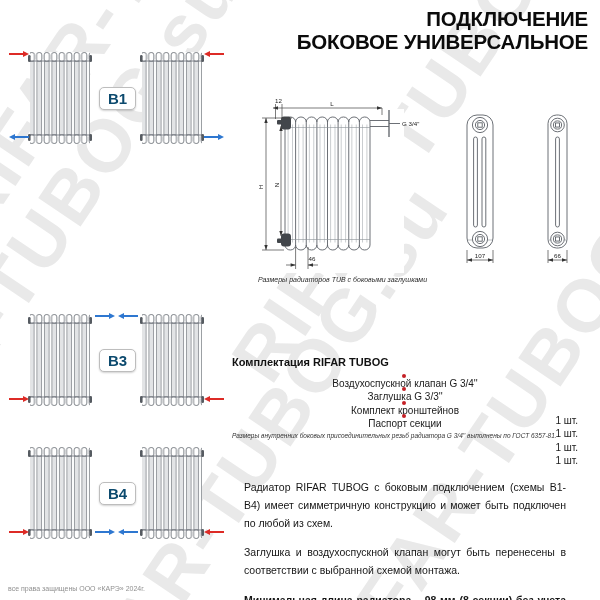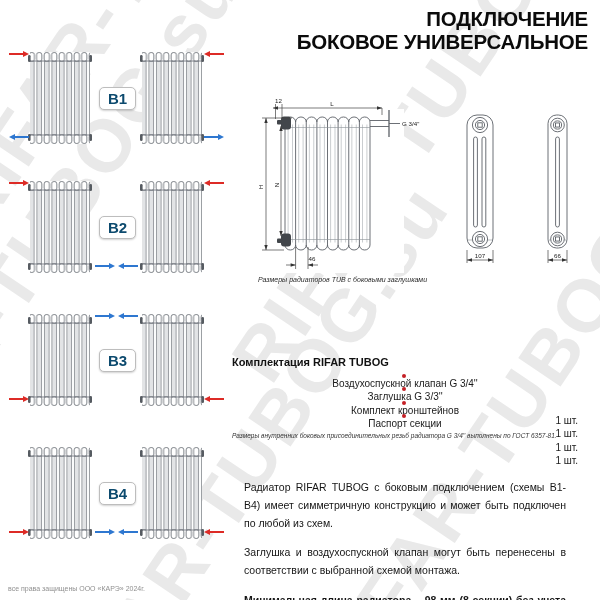--- a/index.html
+++ b/index.html
@@ -122,35 +122,20 @@
       </svg>
     <div class="scheme-label">
         <span>B1</span>
       </div>
     <div class="arrow arrow-red arrow-right" style="left:9px;top:4px"></div>
     <div class="arrow arrow-blue arrow-left" style="left:15px;top:87px"></div>
     <div class="arrow arrow-red arrow-left" style="left:210px;top:4px"></div>
     <div class="arrow arrow-blue arrow-right" style="left:204px;top:87px"></div>
   </div>
 
-  <div class="scheme-row row-b2">
-    <svg class="rad rad-left" viewBox="0 0 64 98">
-        <use href="#radsym"></use>
-      </svg>
-    <svg class="rad rad-right" viewBox="0 0 64 98">
-        <use href="#radsym"></use>
-      </svg>
-    <div class="scheme-label">
-        <span>B2</span>
-      </div>
-    <div class="arrow arrow-red arrow-right" style="left:9px;top:4px"></div>
-    <div class="arrow arrow-red arrow-left" style="left:210px;top:4px"></div>
-    <div class="arrow arrow-blue arrow-right" style="left:95px;top:87px"></div>
-    <div class="arrow arrow-blue arrow-left" style="left:124px;top:87px"></div>
-  </div>
 
   <div class="scheme-row row-b3">
     <svg class="rad rad-left" viewBox="0 0 64 98">
         <use href="#radsym"></use>
       </svg>
     <svg class="rad rad-right" viewBox="0 0 64 98">
         <use href="#radsym"></use>
       </svg>
     <div class="scheme-label">
         <span>B3</span>

